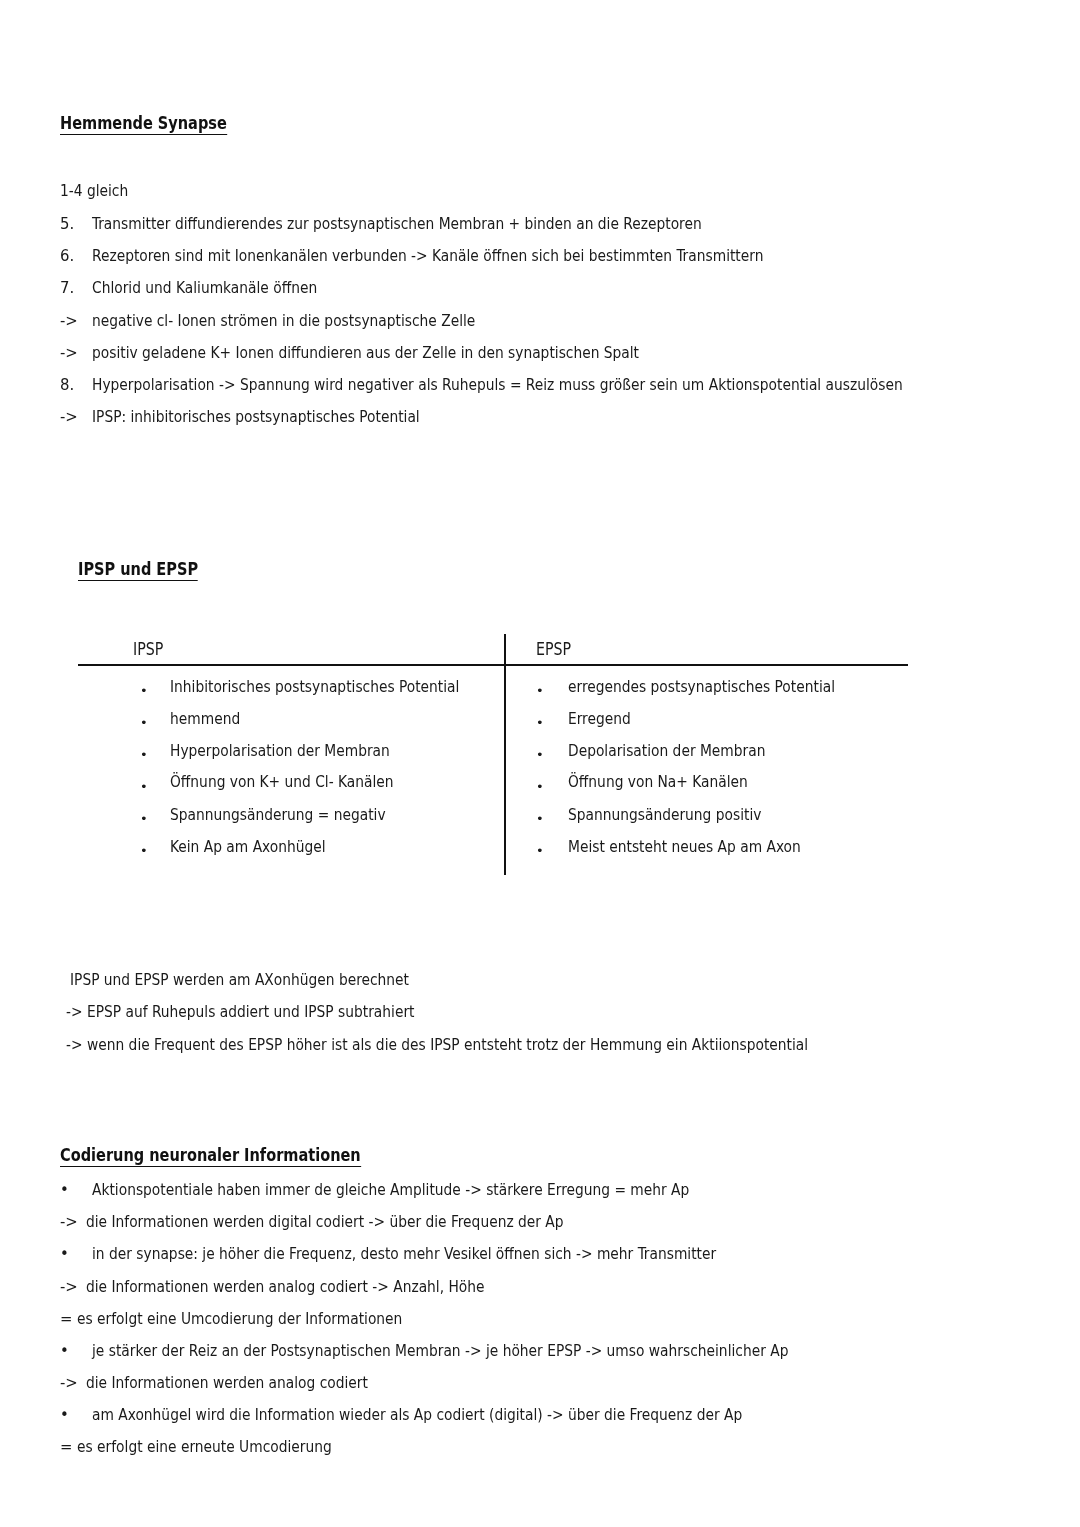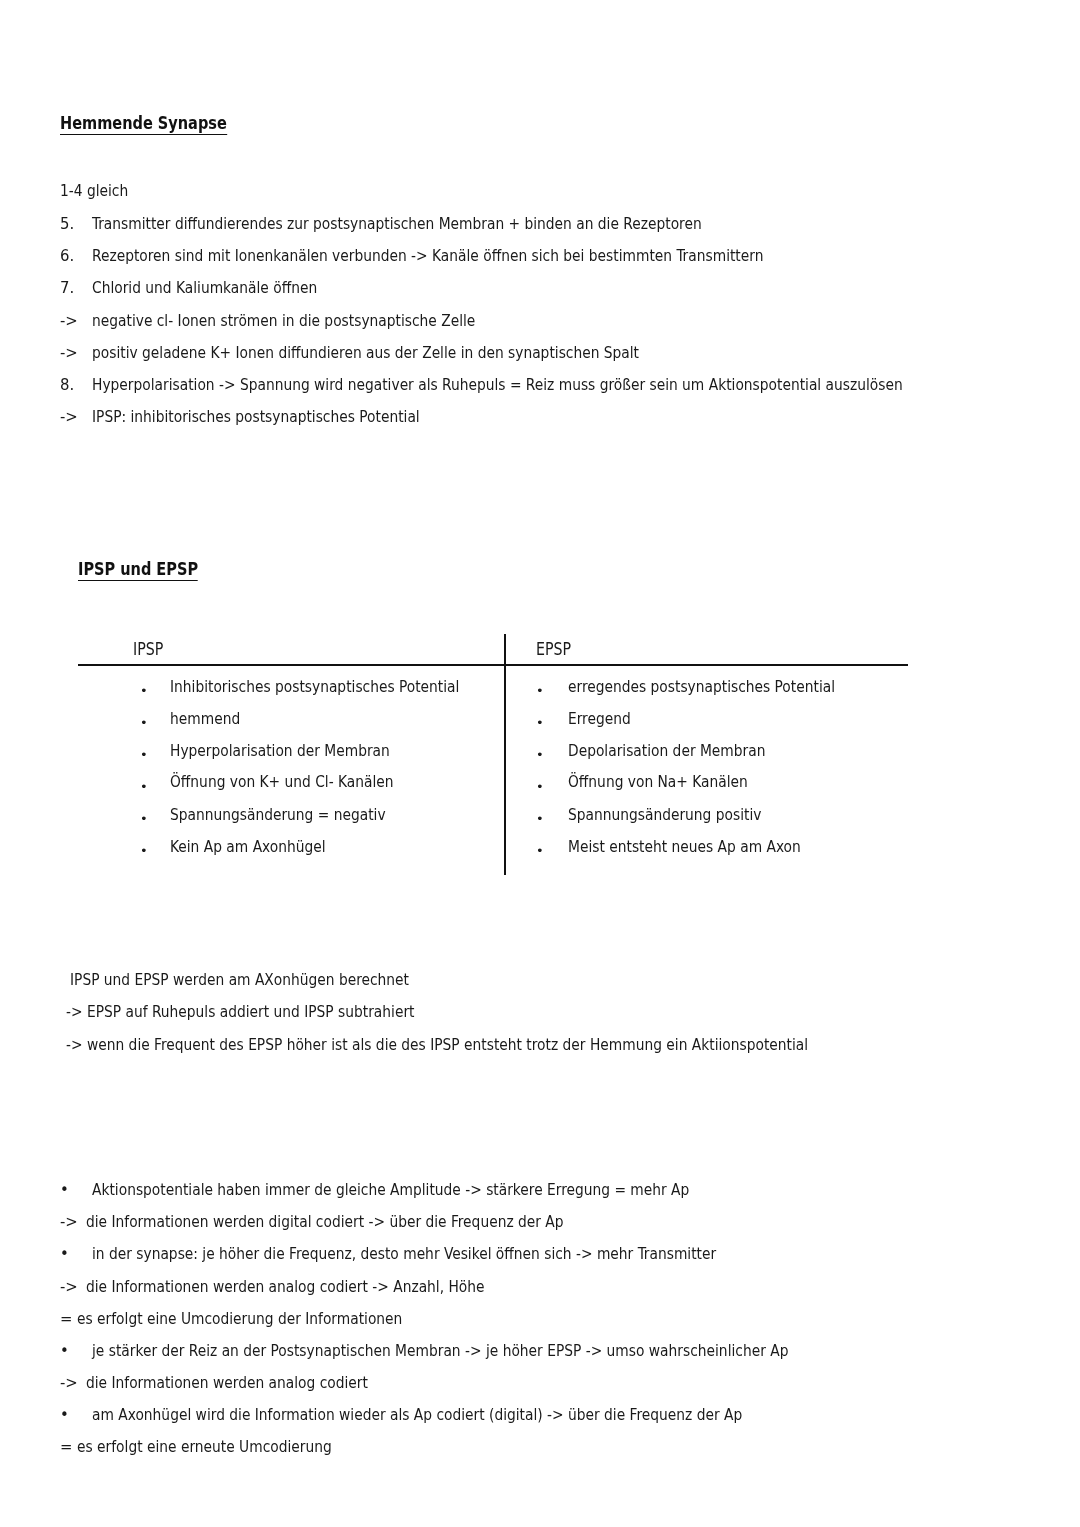--- a/index.html
+++ b/index.html
@@ -154,20 +154,23 @@
   <div class="bullet-dot" style="left:536px; top:812px;">•</div>
   <div class="body-txt" style="left:568px; top:807px;">Spannungsänderung positiv</div>
 
   <div class="bullet-dot" style="left:536px; top:844px;">•</div>
   <div class="body-txt" style="left:568px; top:839px;">Meist entsteht neues Ap am Axon</div>
 
   <div class="body-txt" style="left:70px; top:972px;">IPSP und EPSP werden am AXonhügen berechnet</div>
   <div class="body-txt" style="left:66px; top:1004px;">-&gt; EPSP auf Ruhepuls addiert und IPSP subtrahiert</div>
   <div class="body-txt" style="left:66px; top:1037px;">-&gt; wenn die Frequent des EPSP höher ist als die des IPSP entsteht trotz der Hemmung ein Aktiionspotential</div>
 
+  <div class="line" style="left:60px; top:1146px;">
+    <span class="heading">Codierung neuronaler Informationen</span>
+  </div>
 
   <div class="marker" style="top:1182px;">•</div>
   <div class="body-txt" style="left:92px; top:1182px;">Aktionspotentiale haben immer de gleiche Amplitude -&gt; stärkere Erregung = mehr Ap</div>
 
   <div class="marker" style="top:1214px;">-&gt;</div>
   <div class="body-txt" style="left:86px; top:1214px;">die Informationen werden digital codiert -&gt; über die Frequenz der Ap</div>
 
   <div class="marker" style="top:1246px;">•</div>
   <div class="body-txt" style="left:92px; top:1246px;">in der synapse: je höher die Frequenz, desto mehr Vesikel öffnen sich -&gt; mehr Transmitter</div>
 

